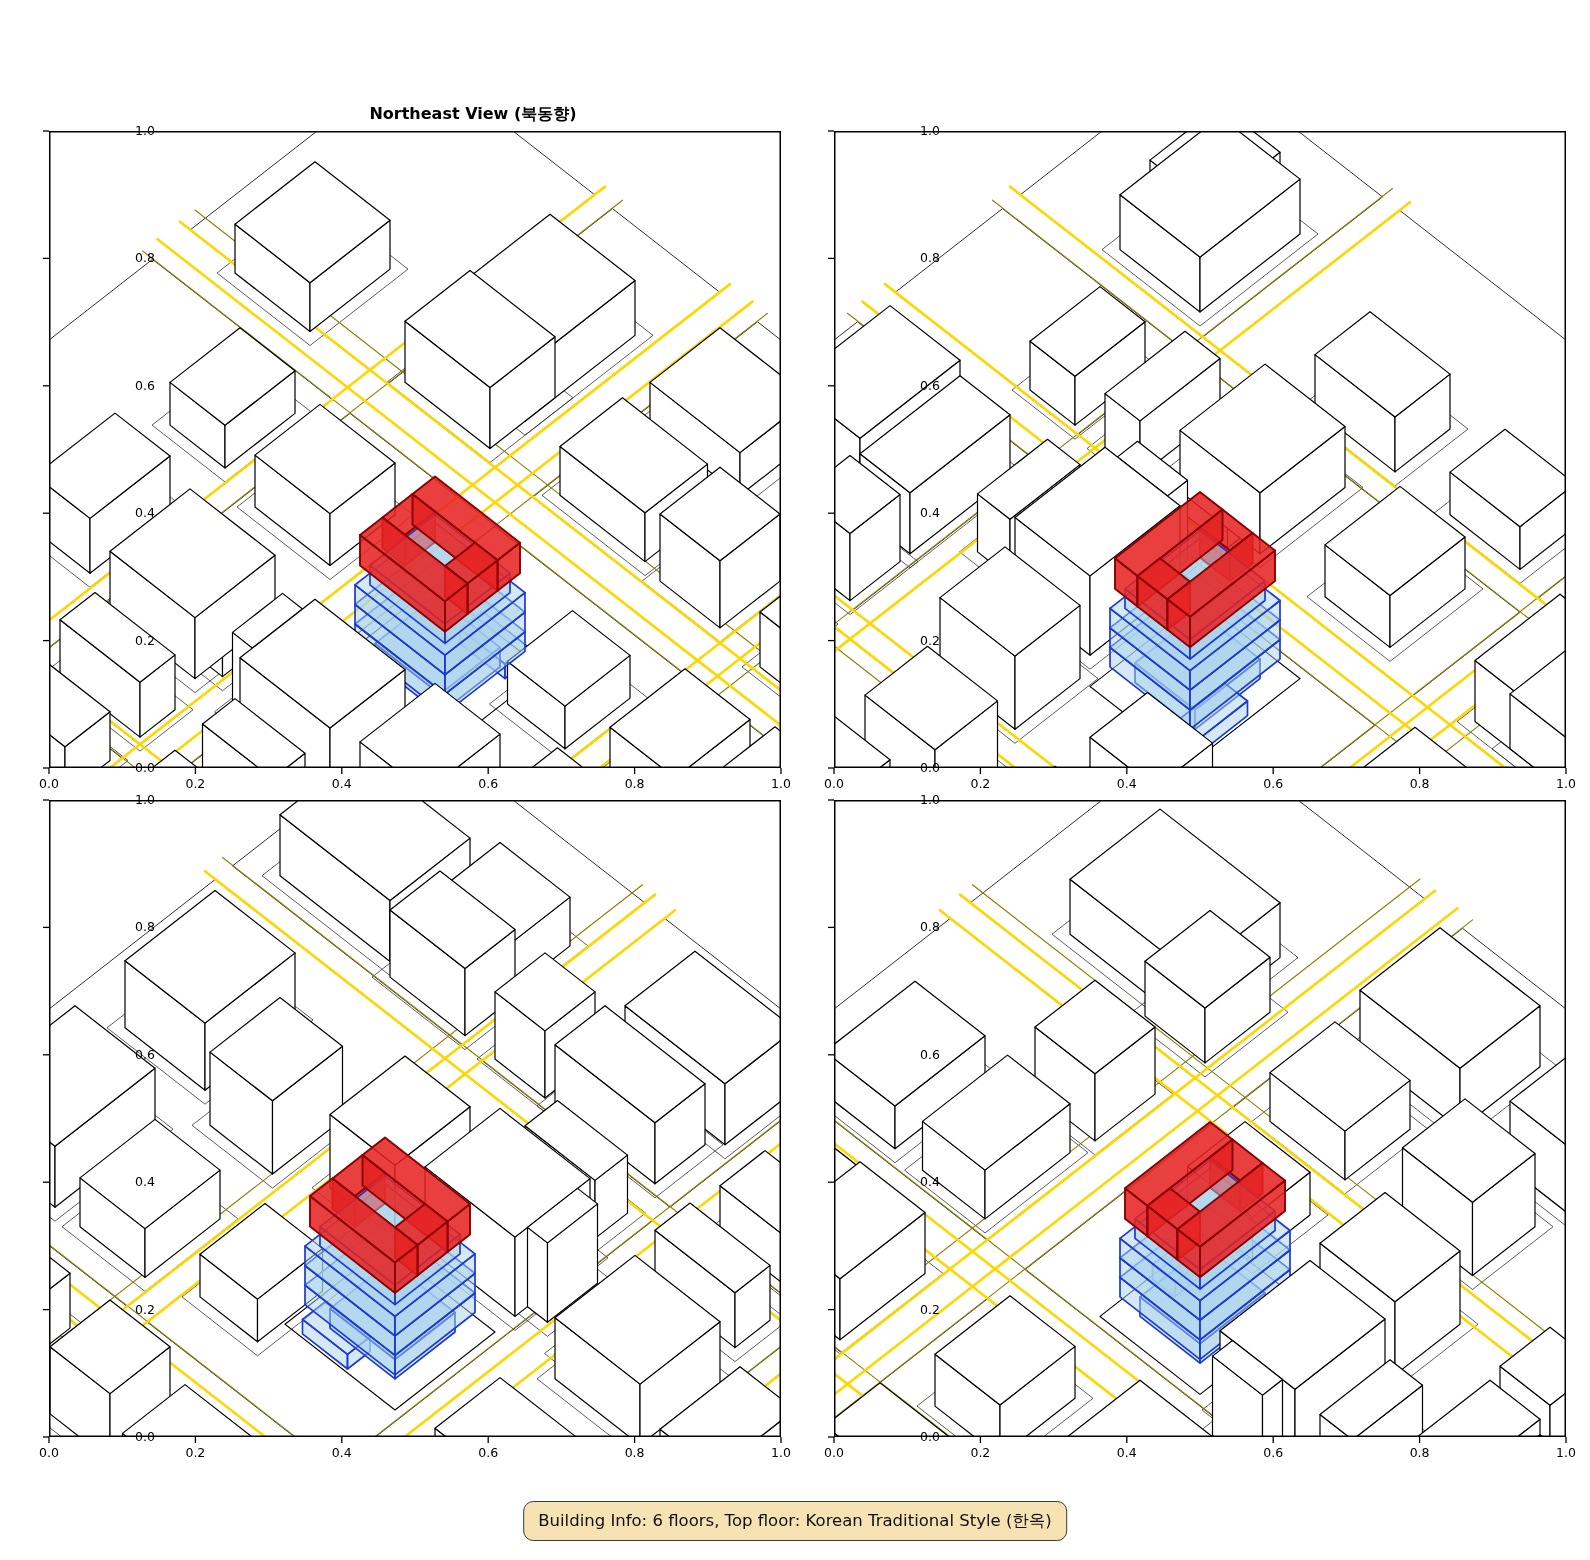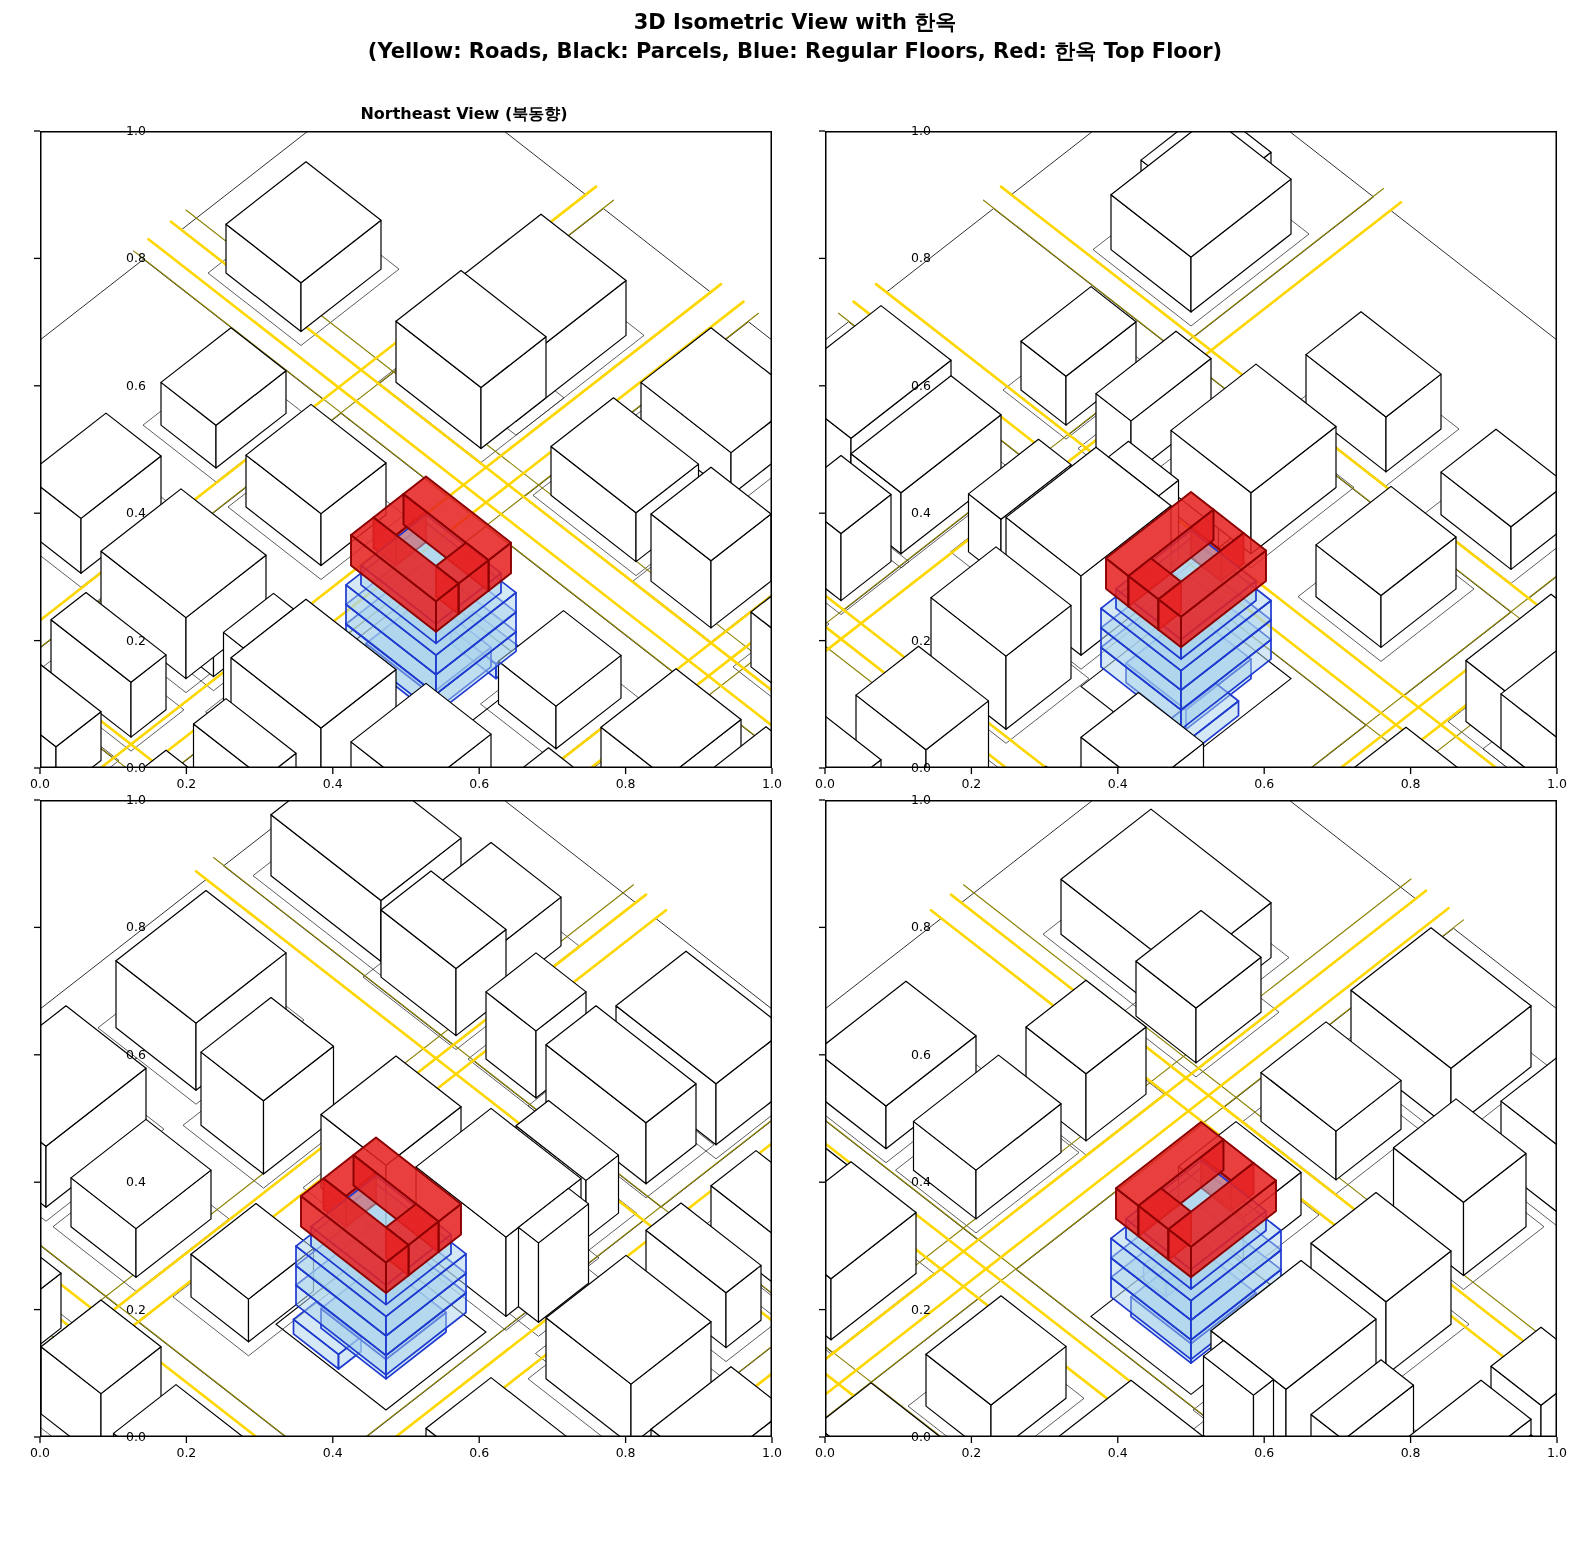--- a/index.html
+++ b/index.html
@@ -1,37 +1,33 @@
 <!DOCTYPE html>
 <html><head>
 <meta charset="utf-8">
 <style>
   html,body{margin:0;padding:0;background:#ffffff;}
   #figure{position:relative;width:1590px;height:1560px;background:#ffffff;
           font-family:"DejaVu Sans","Liberation Sans",sans-serif;color:#000;overflow:hidden;}
   .fig-title{position:absolute;top:8px;left:0;width:100%;text-align:center;
              font-size:21px;font-weight:bold;line-height:29px;}
-  .subplot{position:absolute;width:848px;height:637px;}
+  .subplot{position:absolute;width:848px;height:637px;margin-left:9px;}
   .sub-title{position:absolute;top:-27px;left:0;right:0;text-align:center;
              font-size:16px;font-weight:bold;white-space:nowrap;}
   .scene-svg{position:absolute;left:0;top:0;overflow:visible;}
   .ytick{position:absolute;right:742px;width:60px;text-align:right;font-size:12.5px;line-height:12px;}
   .xtick{position:absolute;top:645px;transform:translateX(-50%);font-size:12.5px;}
   .caption{position:absolute;top:1501px;left:795px;transform:translateX(-50%);
            background:#F7E2B3;border:1.7px solid #3a3a3a;border-radius:10px;
            padding:8px 14px;font-size:16.5px;color:#111;white-space:nowrap;}
 </style>
 </head>
 <body>
 
 <div id="figure">
-  <div class="fig-title">
-    <div>3D Isometric View with 한옥</div>
-    <div>(Yellow: Roads, Black: Parcels, Blue: Regular Floors, Red: 한옥 Top Floor)</div>
-  </div>
 
   <div class="subplot" style="left:40px;top:131px;">
     <div class="sub-title">Northeast View (북동향)</div>
     <svg class="scene-svg" width="732" height="637">
         <defs>
           <clipPath id="clip-NE">
             <rect x="0" y="0" width="732" height="637"></rect>
           </clipPath>
         </defs>
         <g clip-path="url(#clip-NE)">
@@ -908,13 +904,14 @@
       <span class="ytick" style="top: 503.6px;">0.2</span>
       <span class="ytick" style="top: 631px;">0.0</span>
       <span class="xtick" style="left: 0px;">0.0</span>
       <span class="xtick" style="left: 146.4px;">0.2</span>
       <span class="xtick" style="left: 292.8px;">0.4</span>
       <span class="xtick" style="left: 439.2px;">0.6</span>
       <span class="xtick" style="left: 585.6px;">0.8</span>
       <span class="xtick" style="left: 732px;">1.0</span>
     </div>
 
+  <div class="caption">Building Info: 6 floors, Top floor: Korean Traditional Style (한옥)</div>
 </div>
 
 </body></html>

